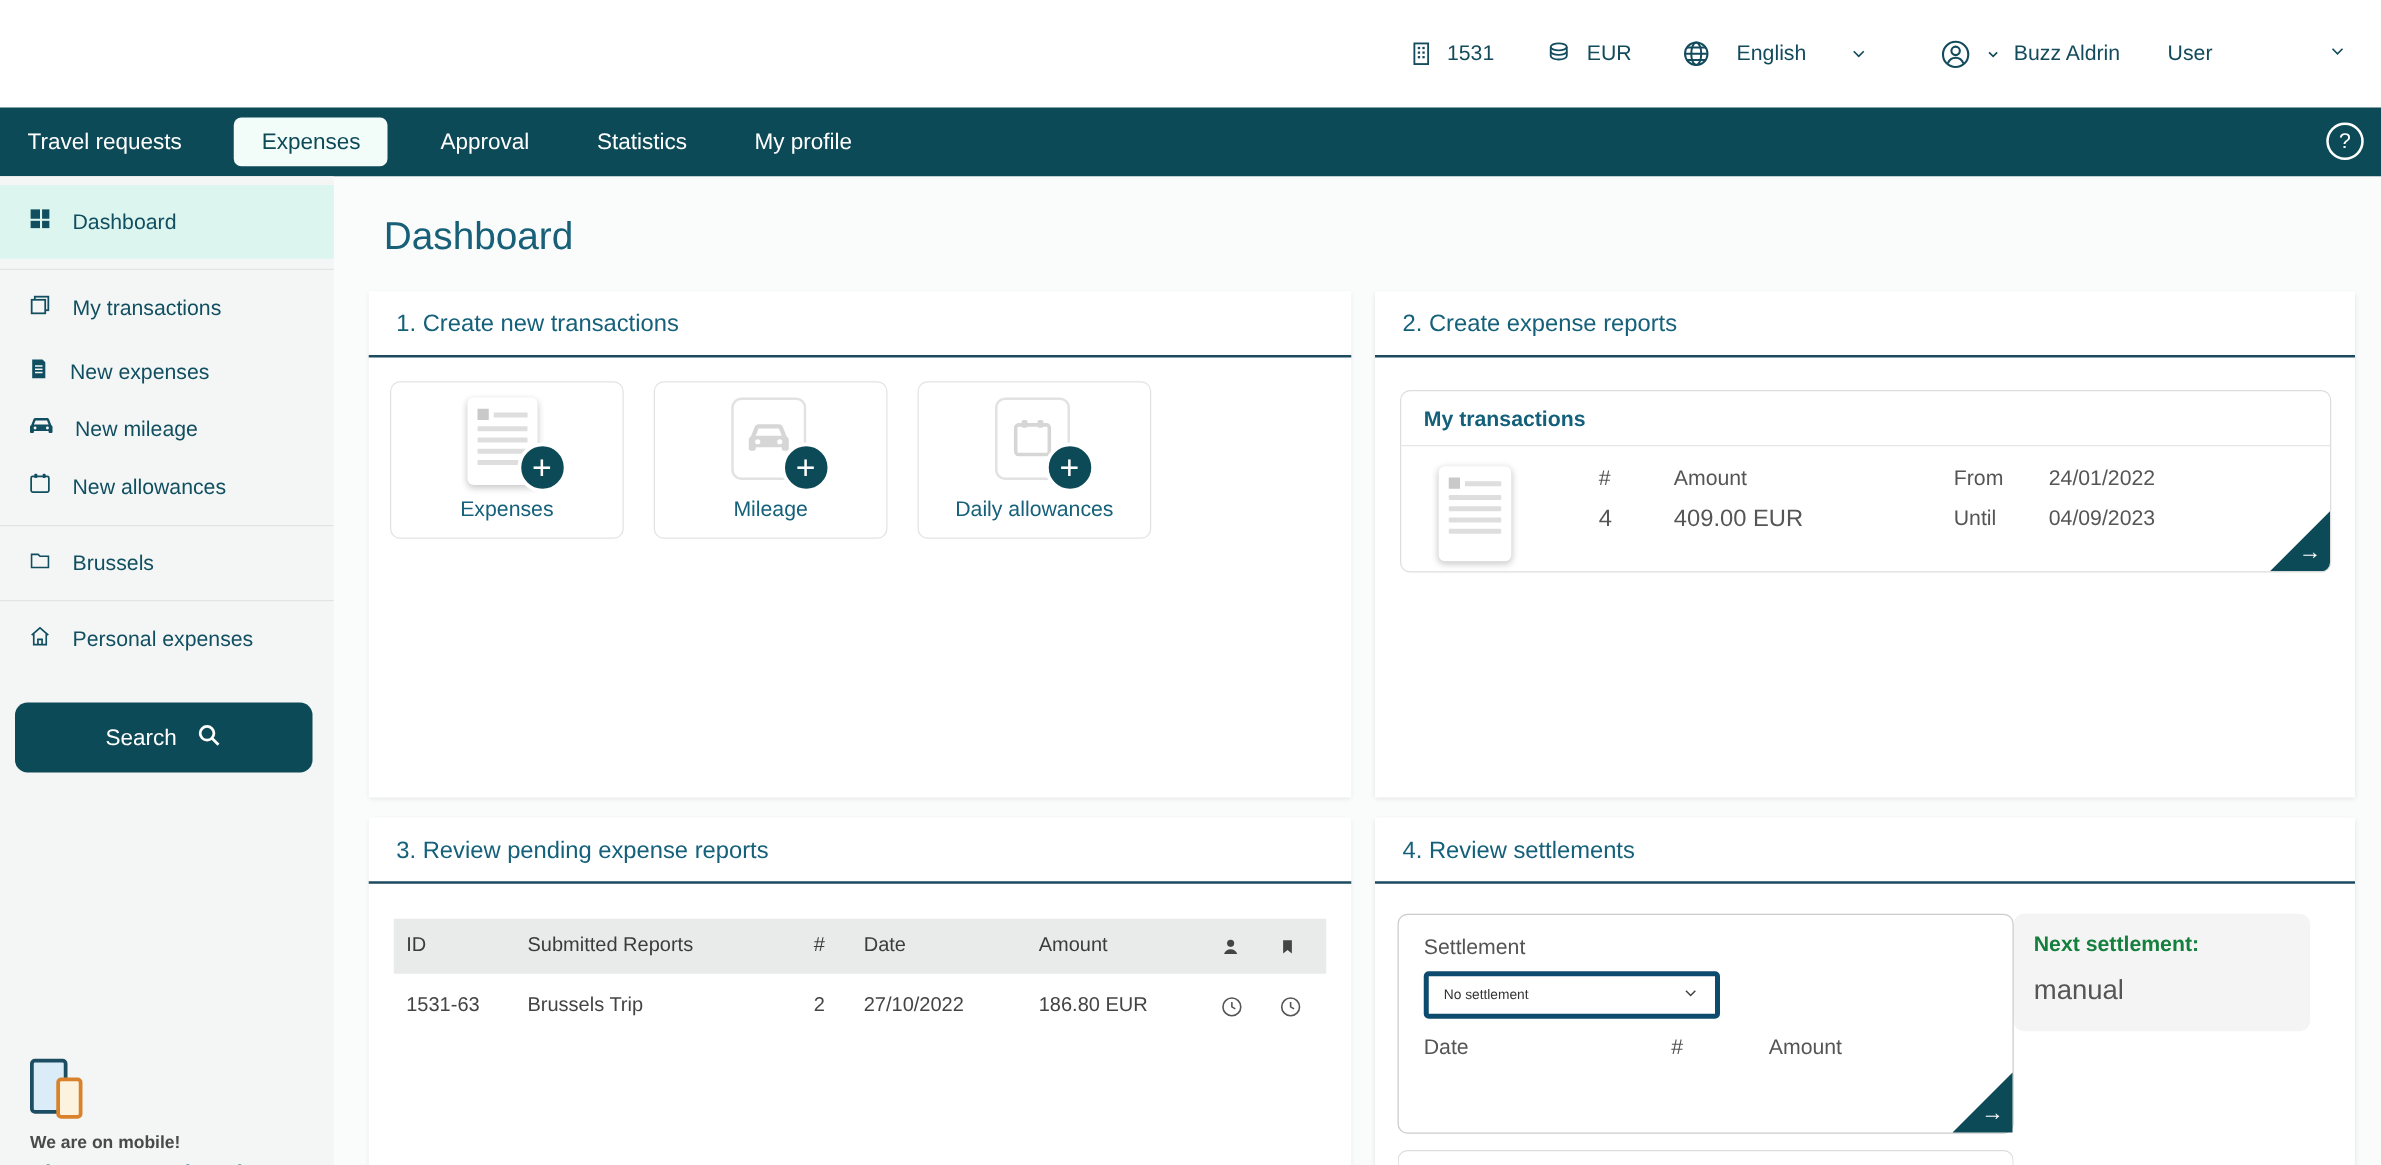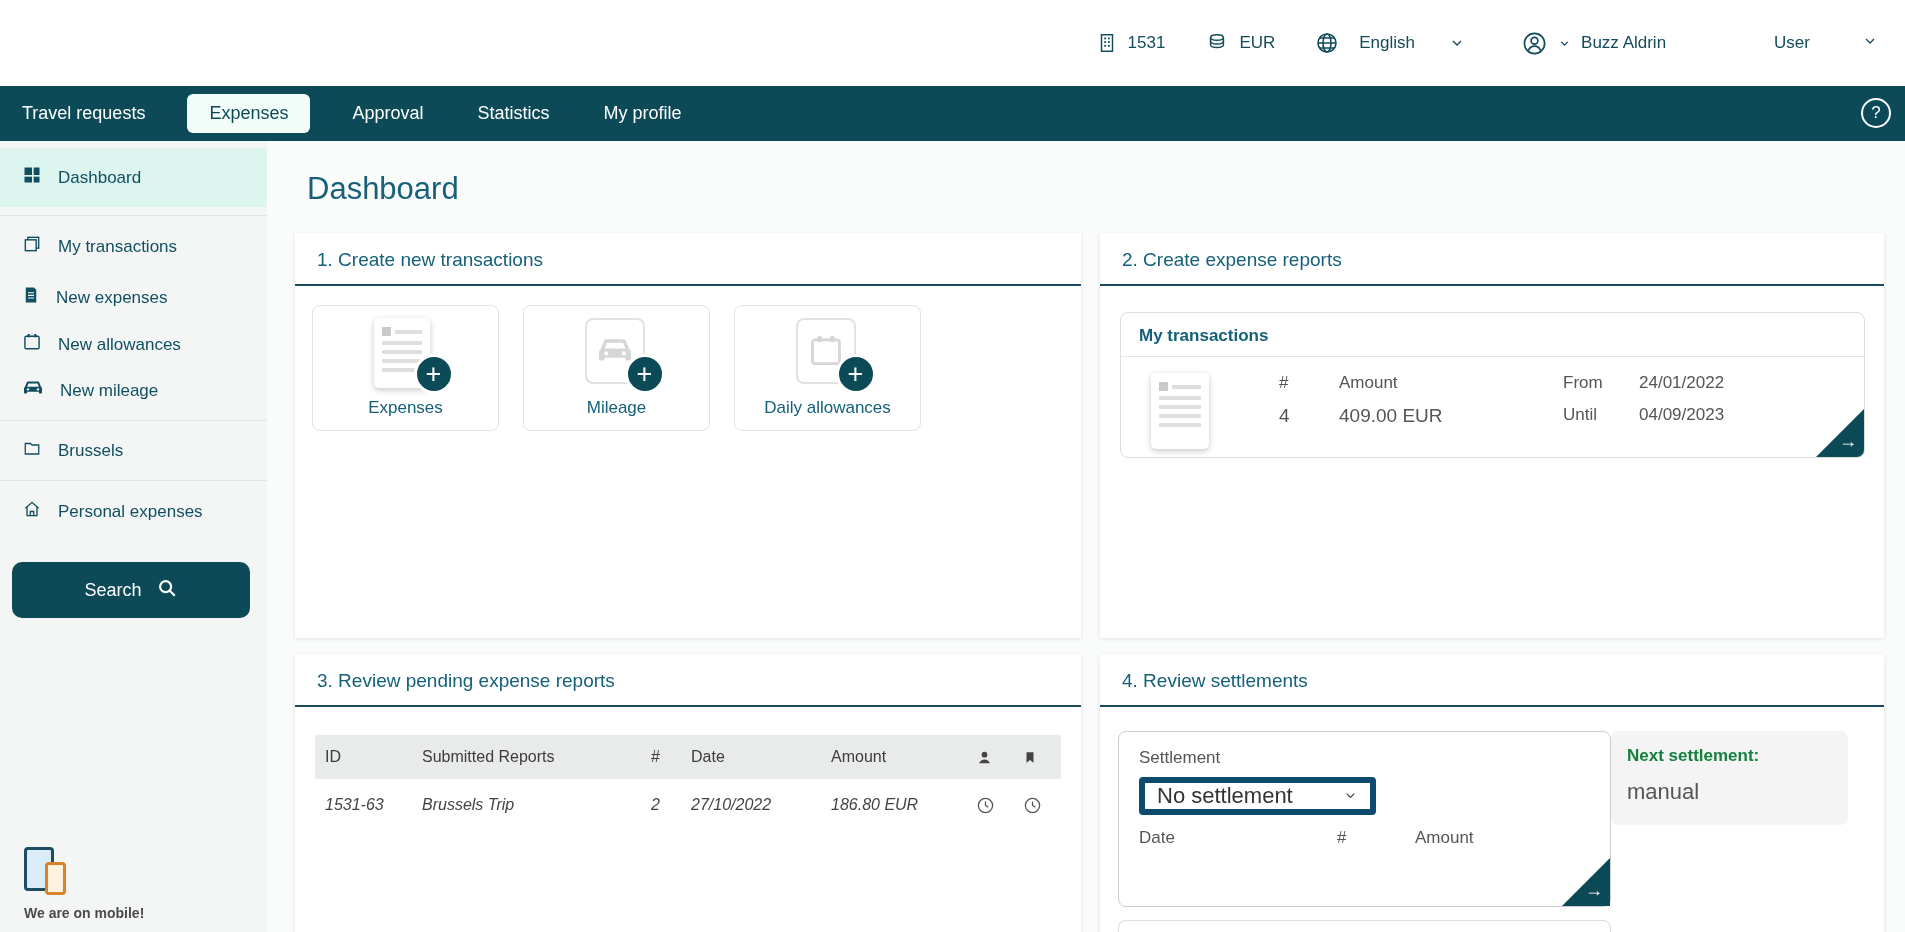--- a/index.html
+++ b/index.html
@@ -10,21 +10,21 @@
     background:#fafbfb; color:#333;
   }
   
   .topbar {
     height:86px; background:#ffffff; display:flex; align-items:center;
     justify-content:flex-end; padding-right:27px; color:#134b5c; font-size:17px;
   }
   .tb-grp { display:flex; align-items:center; gap:10px; margin-left:40px; cursor:pointer; }
   .tb-grp svg { display:block; }
   .tb-user { margin-left:56px; }
-  .tb-role { margin-left:108px; display:flex; align-items:center; cursor:pointer; }
+  .tb-role { margin-left:38px; display:flex; align-items:center; cursor:pointer;gap:40px; }
   .tb-role .role-label { margin-right:52px; }
   
   .navbar {
     height:55px; background:#0d4a57; display:flex; align-items:center;
     padding:0 10px; color:#fff; font-size:18px; position:relative;
   }
   .nav-item { padding:9px 12px; margin-right:30px; cursor:pointer; white-space:nowrap; }
   .nav-item.active { background:#f2fdfa; color:#0d4a57; border-radius:6px; padding:9px 22px; }
   .nav-help {
     position:absolute; right:14px; top:12px; width:30px; height:30px;
@@ -104,32 +104,32 @@
   .fromto { display:grid; grid-template-columns:62px auto; column-gap:14px; row-gap:12px;
             margin-left:24px; font-size:17px; color:#555; }
   .corner { position:absolute; right:0; bottom:0; width:0; height:0;
             border-left:48px solid transparent; border-bottom:48px solid #0d4a57; cursor:pointer; }
   .corner-arrow { position:absolute; right:7px; bottom:5px; color:#fff; font-size:18px;
                   font-weight:bold; cursor:pointer; }
   
   .ptable { margin:28px 20px 0 20px; width:746px; font-size:16px; }
   .trow { display:grid; grid-template-columns:107px 229px 40px 140px 145px 47px 38px; align-items:center; }
   .thead { background:#e9eaea; height:44px; font-weight:normal; color:#3c3c3c; }
-  .tdata { height:52px; color:#444;font-style:italic; }
+  .tdata { height:52px; color:#444; }
   .tcell:first-child { padding-left:10px; }
   .ticon { color:#444; display:flex; }
   
   .settle-row { display:flex; margin:24px 20px 0 18px; align-items:flex-start; }
   .settle-box { width:493px; height:176px; border:1px solid #ccc; border-radius:8px;
                 position:relative; padding:16px 20px; background:#fff; }
   .settle-label { color:#555; font-size:17px; }
   .fake-select {
-    width:237px; height:38px; border:6px solid #0c4a6e; border-radius:4px; margin-top:9px;
+    width:237px; height:38px; border:4px solid #0c4a6e; border-radius:4px; margin-top:9px;
     display:flex; align-items:center; justify-content:space-between; padding:12px 12px;
-    font-size:22px; color:#333; background:#fff; cursor:pointer;
+    font-size:11px; color:#333; background:#fff; cursor:pointer;
   }
   .mini-head { display:grid; grid-template-columns:198px 78px auto; margin-top:13px;
                color:#555; font-size:17px; }
   .mini-val { display:grid; grid-template-columns:198px 78px auto; margin-top:13px;
               color:#555; font-size:18px; }
   .next-box { width:237px; height:94px; background:#f4f4f4; border-radius:8px; padding:15px 16px; }
   .next-label { color:#15803d; font-weight:bold; font-size:17px; }
   .next-value { color:#555; margin-top:13px; font-size:22px; }
   .partial-box { margin:13px 20px 0 18px; width:493px; border:1px solid #ddd;
                  border-radius:8px 8px 0 0; border-bottom:none; height:46px;
@@ -244,40 +244,40 @@
           <path d="M5 2h11l3 3v17H5z"></path>
           <g stroke="#f4f6f6" stroke-width="1.6" fill="none">
               <path d="M8 9h8M8 12.5h8M8 16h8"></path>
             </g>
         </svg>
       </span>
       <span>New expenses</span>
     </div>
     <div class="side-item">
       <span>
+        <svg width="22" height="18" viewBox="0 0 24 20" fill="#114f60">
+          <path d="M3 9l2-5c.3-.8 1-1.3 1.9-1.3h10.2c.9 0 1.6.5 1.9 1.3L21 9c.6.2 1 .8 1 1.5V15a1 1 0 0 1-1 1h-1.5a1 1 0 0 1-1-1v-.8H5.5V15a1 1 0 0 1-1 1H3a1 1 0 0 1-1-1v-4.5c0-.7.4-1.3 1-1.5z"></path>
+          <circle cx="6.5" cy="11.5" r="1.3" fill="#f4f6f6"></circle>
+          <circle cx="17.5" cy="11.5" r="1.3" fill="#f4f6f6"></circle>
+          <path d="M5.5 8.5h13l-1.4-3.6H6.9z" fill="#f4f6f6"></path>
+        </svg>
+      </span>
+      <span>New mileage</span>
+    </div>
+    <div class="side-item">
+      <span>
         <svg width="20" height="20" viewBox="0 0 24 24" fill="none" stroke="#114f60" stroke-width="1.7">
           <rect x="3.5" y="5" width="17" height="15" rx="1.5"></rect>
           <g fill="#114f60" stroke="none">
               <rect x="6.5" y="2.5" width="3" height="4" rx="1"></rect>
               <rect x="14.5" y="2.5" width="3" height="4" rx="1"></rect>
             </g>
         </svg>
       </span>
       <span>New allowances</span>
-    </div>
-    <div class="side-item">
-      <span>
-        <svg width="22" height="18" viewBox="0 0 24 20" fill="#114f60">
-          <path d="M3 9l2-5c.3-.8 1-1.3 1.9-1.3h10.2c.9 0 1.6.5 1.9 1.3L21 9c.6.2 1 .8 1 1.5V15a1 1 0 0 1-1 1h-1.5a1 1 0 0 1-1-1v-.8H5.5V15a1 1 0 0 1-1 1H3a1 1 0 0 1-1-1v-4.5c0-.7.4-1.3 1-1.5z"></path>
-          <circle cx="6.5" cy="11.5" r="1.3" fill="#f4f6f6"></circle>
-          <circle cx="17.5" cy="11.5" r="1.3" fill="#f4f6f6"></circle>
-          <path d="M5.5 8.5h13l-1.4-3.6H6.9z" fill="#f4f6f6"></path>
-        </svg>
-      </span>
-      <span>New mileage</span>
     </div>
     <div class="side-divider"></div>
     <div class="side-item">
       <span>
         <svg width="20" height="18" viewBox="0 0 24 24" fill="none" stroke="#114f60" stroke-width="1.7">
           <path d="M3 6h7l2 2h9v12H3z"></path>
         </svg>
       </span>
       <span>Brussels</span>
     </div>

